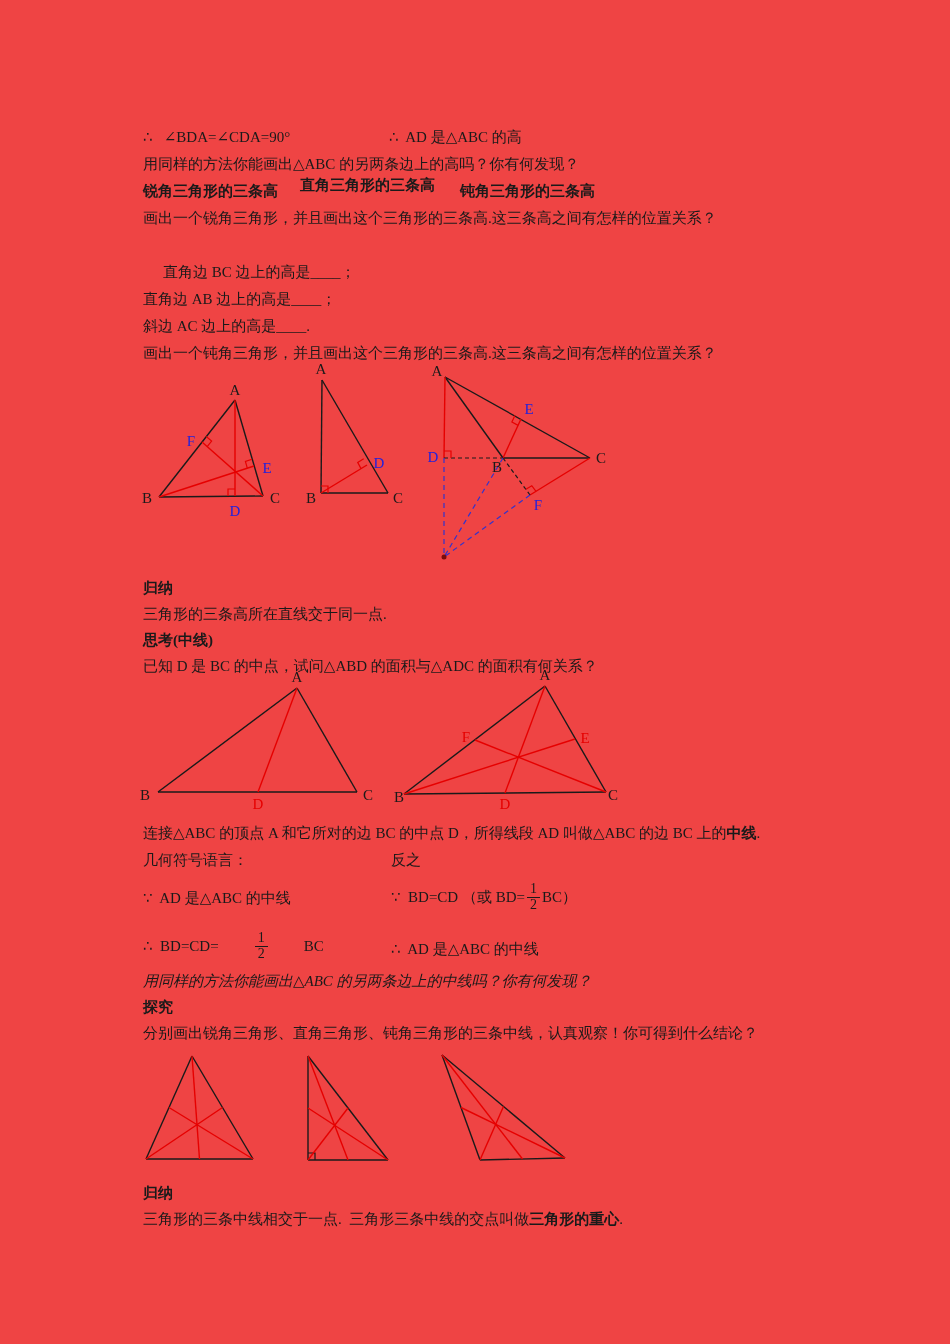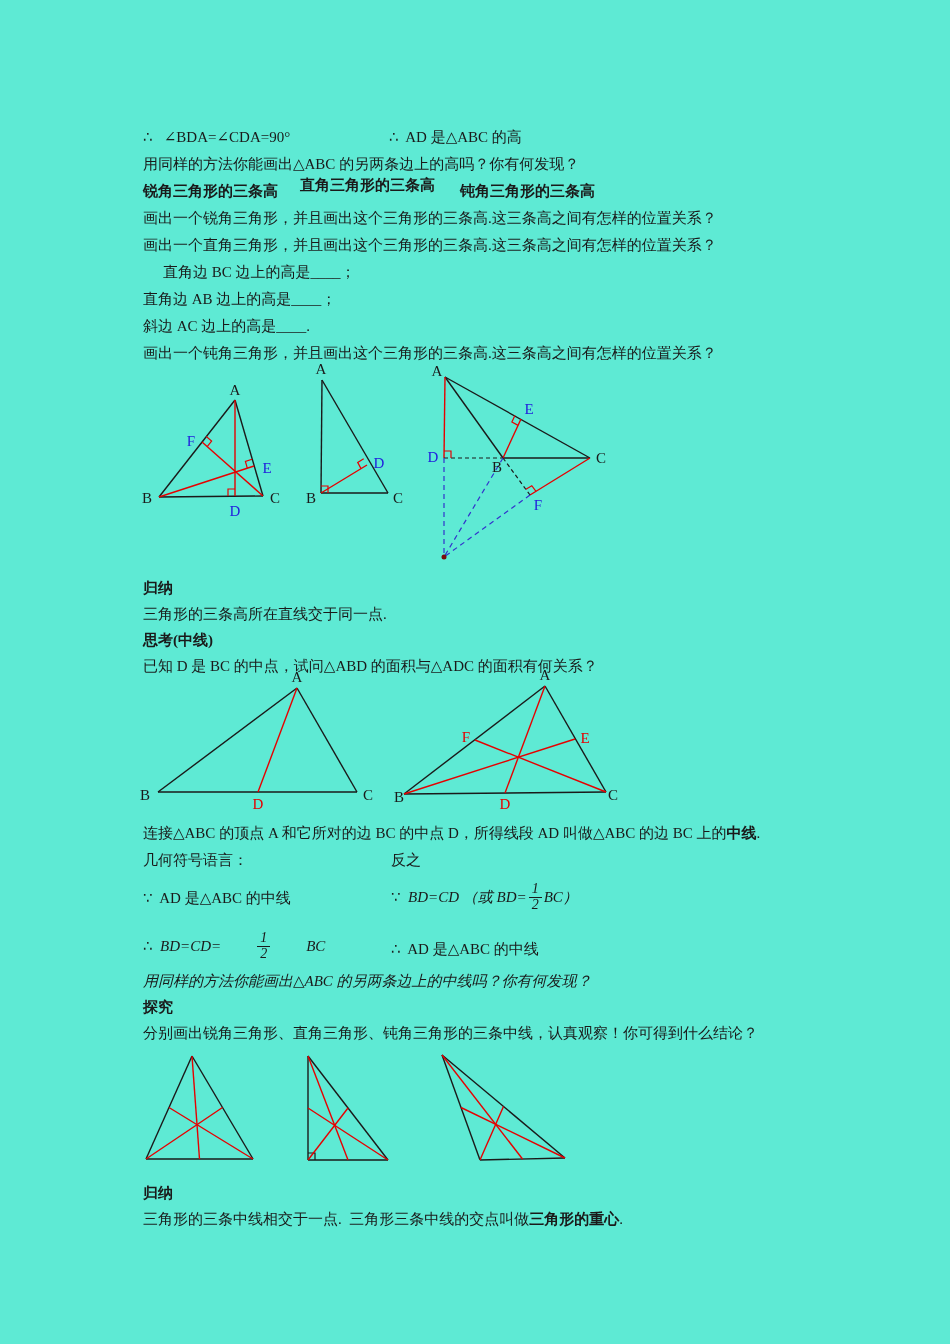--- a/index.html
+++ b/index.html
@@ -1,27 +1,27 @@
 <!DOCTYPE html>
 <html style="--red: #e60000; --blue-label: #2222dd; --blue-dash: #3333cc; --black: #1a1a1a; --dot: #7a0a0a;"><head>
 <meta charset="utf-8">
 <style>
   :root{
     --red:#e60000; --blue-label:#2222dd; --blue-dash:#3333cc;
     --black:#1a1a1a; --dot:#7a0a0a;
   }
   html,body{margin:0;padding:0;background:#ffffff;}
   #page{
-    position:relative; width:950px; height:1344px; background:#5eead4;
+    position:relative; width:950px; height:1344px; background:#ef4444;
     font-family:"Liberation Serif","DejaVu Serif","DejaVu Sans",serif;
     font-size:15px; color:#1a1a1a; overflow:hidden;
   }
   .line{position:absolute; white-space:pre; line-height:20px;}
   .bold{font-weight:bold;}
-  .math-row{position:absolute; display:flex; align-items:center; white-space:pre;font-style:italic;}
+  .math-row{position:absolute; display:flex; align-items:center; white-space:pre;}
   .frac{display:inline-block; text-align:center; line-height:1.05; font-size:14px; margin:0 2px; vertical-align:middle;}
   .frac .num{display:block; border-bottom:1px solid #1a1a1a; padding:0 3px;}
   .frac .den{display:block;}
   svg{position:absolute; overflow:visible;}
   .ln-black{stroke:var(--black); stroke-width:1.4; fill:none;}
   .ln-red{stroke:var(--red); stroke-width:1.4; fill:none;}
   .ln-kdash{stroke:var(--black); stroke-width:1.2; fill:none; stroke-dasharray:4,3;}
   .ln-bdash{stroke:var(--blue-dash); stroke-width:1.2; fill:none; stroke-dasharray:5,4;}
   .mark-red{stroke:var(--red); stroke-width:1.2; fill:none;}
   .mark-black{stroke:var(--black); stroke-width:1.2; fill:none;}
@@ -36,21 +36,20 @@
 
   <span class="line" style="left:143px; top:127px;">∴   ∠BDA=∠CDA=90°</span>
   <span class="line" style="left:389px; top:127px;">∴  AD 是△ABC 的高</span>
   <span class="line" style="left:143px; top:154px;">用同样的方法你能画出△ABC 的另两条边上的高吗？你有何发现？</span>
 
   <span class="line bold" style="left:143px; top:181px;">锐角三角形的三条高</span>
   <span class="line bold" style="left:300px; top:175px;">直角三角形的三条高</span>
   <span class="line bold" style="left:460px; top:181px;">钝角三角形的三条高</span>
 
   <span class="line" style="left:143px; top:208px;">画出一个锐角三角形，并且画出这个三角形的三条高.这三条高之间有怎样的位置关系？</span>
-  <span class="line" style="left:143px; top:235px;">画出一个直角三角形，并且画出这个三角形的三条高.这三条高之间有怎样的位置关系？</span>
   <span class="line" style="left:143px; top:262px;margin-left:20px;">直角边 BC 边上的高是____；</span>
   <span class="line" style="left:143px; top:289px;">直角边 AB 边上的高是____；</span>
   <span class="line" style="left:143px; top:316px;">斜边 AC 边上的高是____.</span>
   <span class="line" style="left:143px; top:343px;">画出一个钝角三角形，并且画出这个三角形的三条高.这三条高之间有怎样的位置关系？</span>
 
   <svg style="left:135px; top:383px;" width="155" height="150" viewBox="0 0 155 150">
     <line class="ln-black" x1="100" y1="17" x2="24" y2="114"></line>
     <line class="ln-black" x1="24" y1="114" x2="128" y2="113"></line>
     <line class="ln-black" x1="100" y1="17" x2="128" y2="113"></line>
     <line class="ln-red" x1="100" y1="17" x2="100" y2="113"></line>

